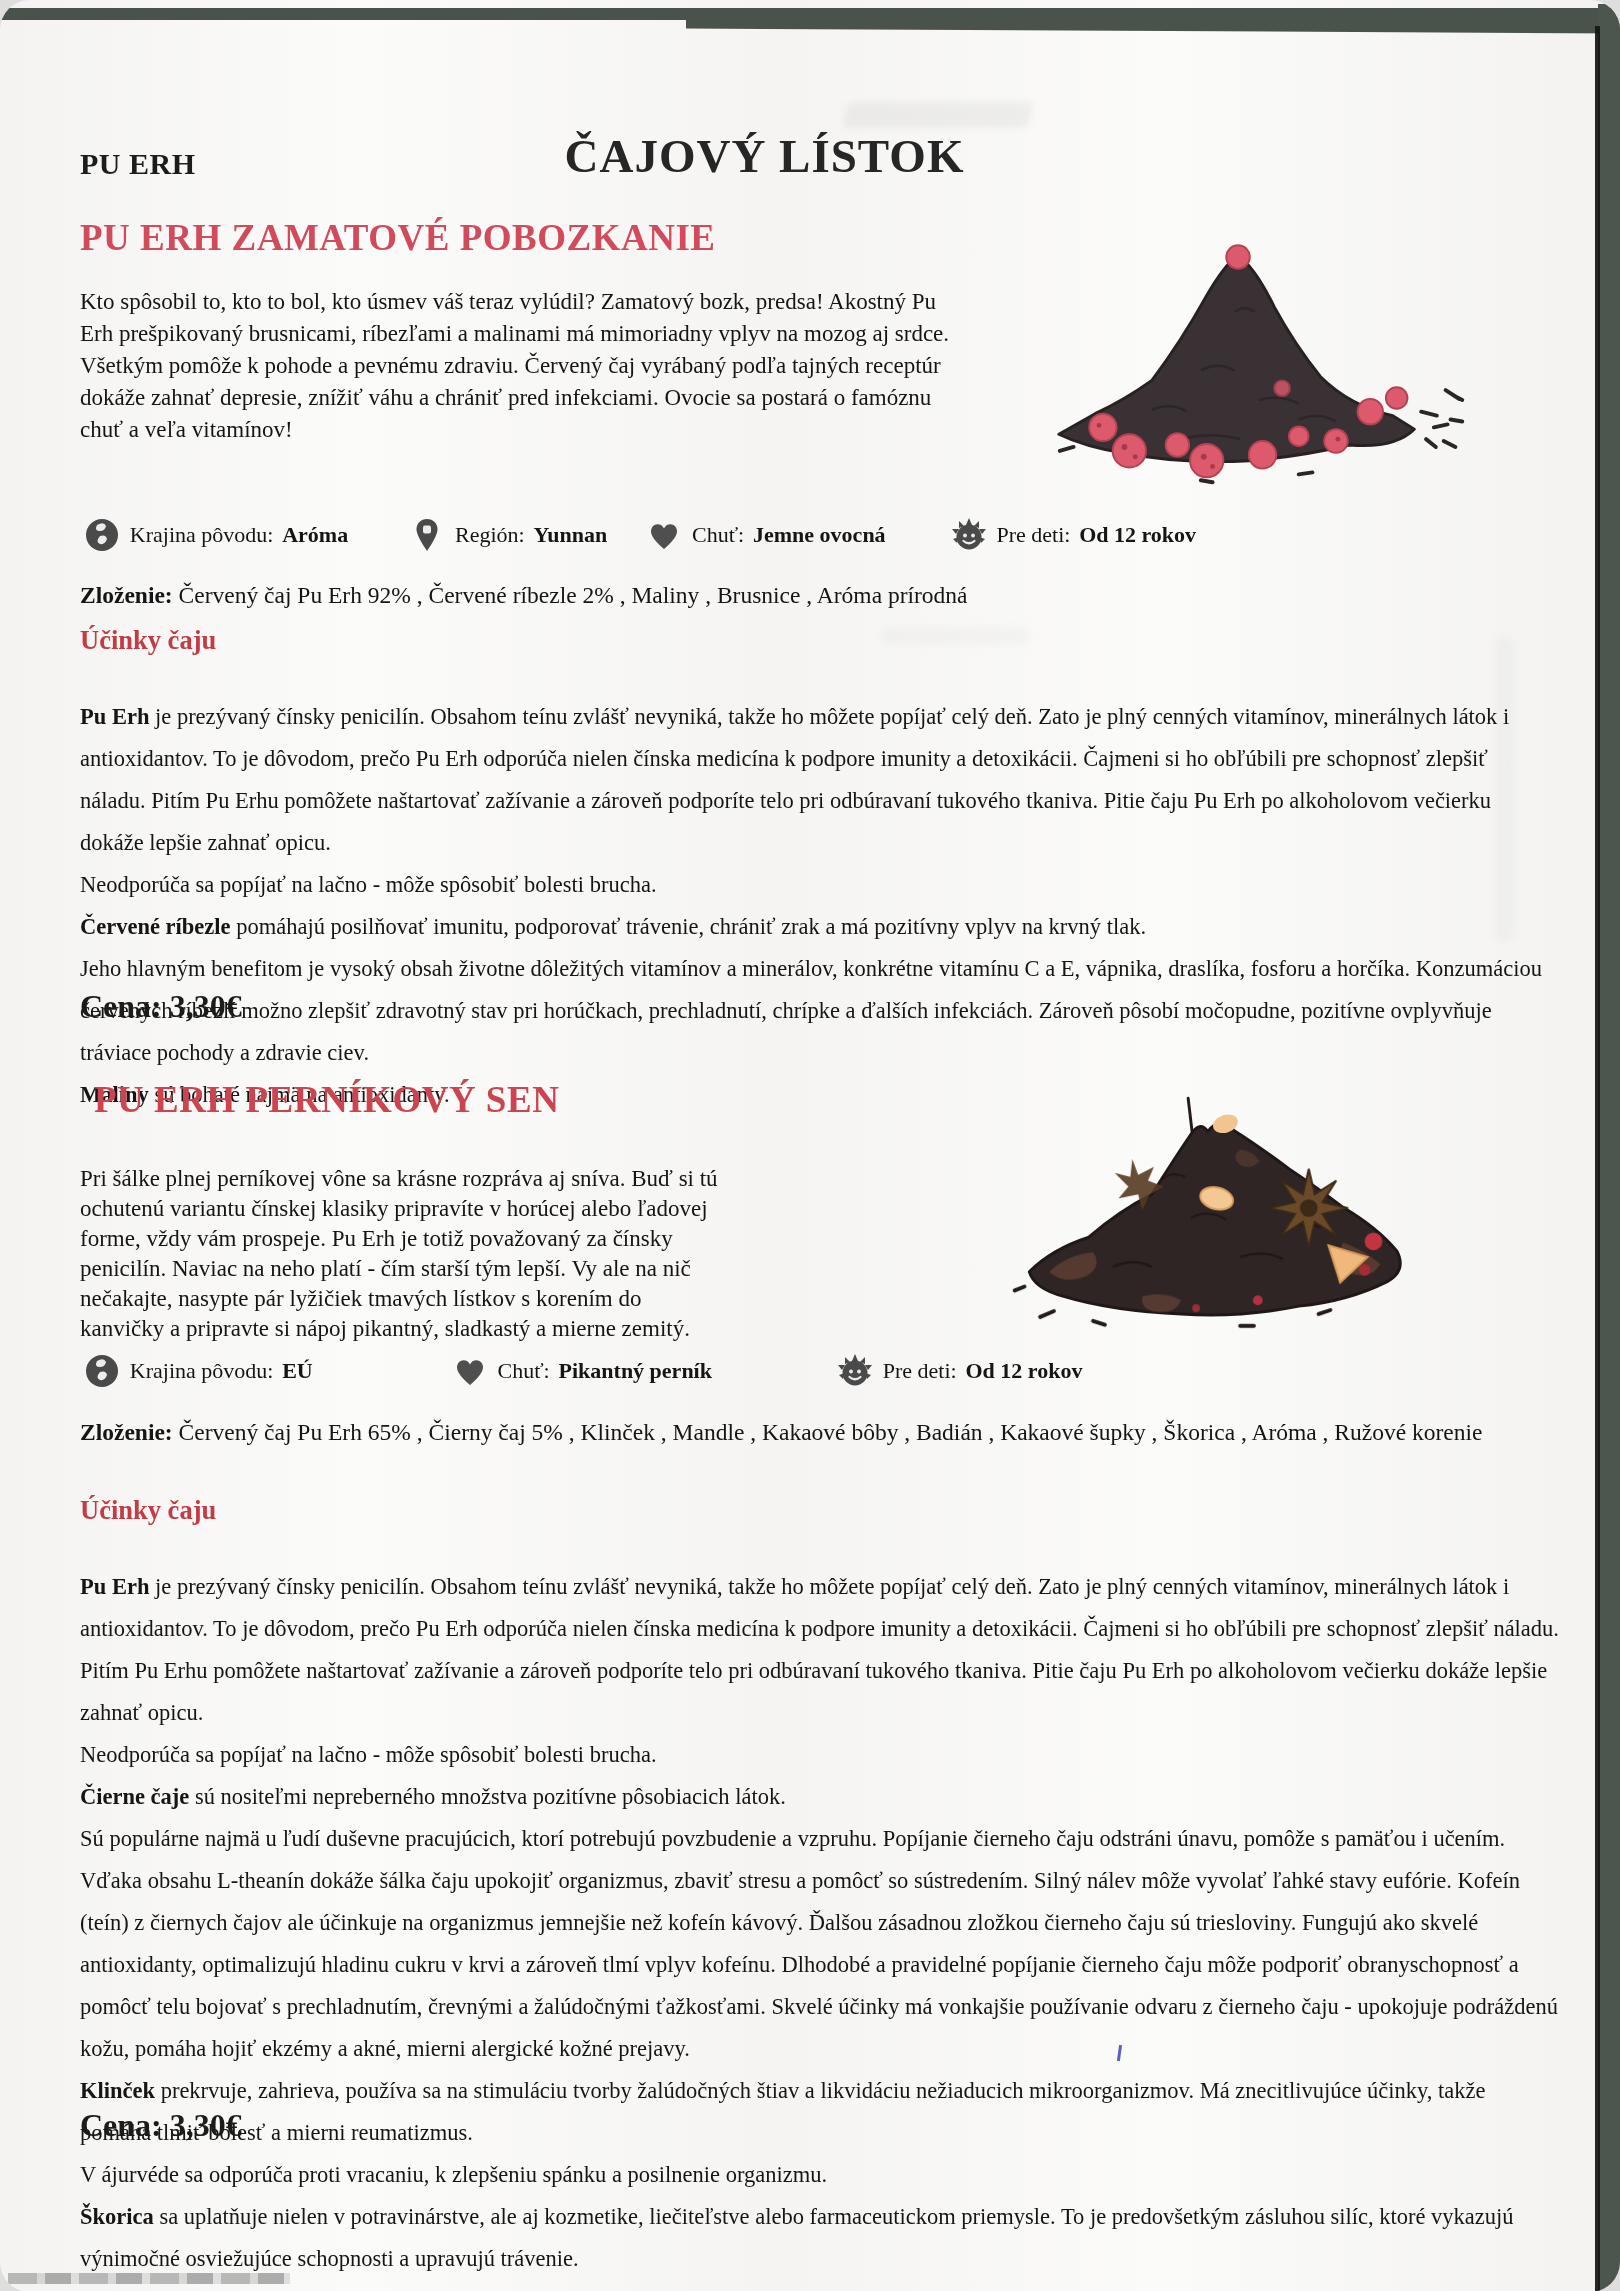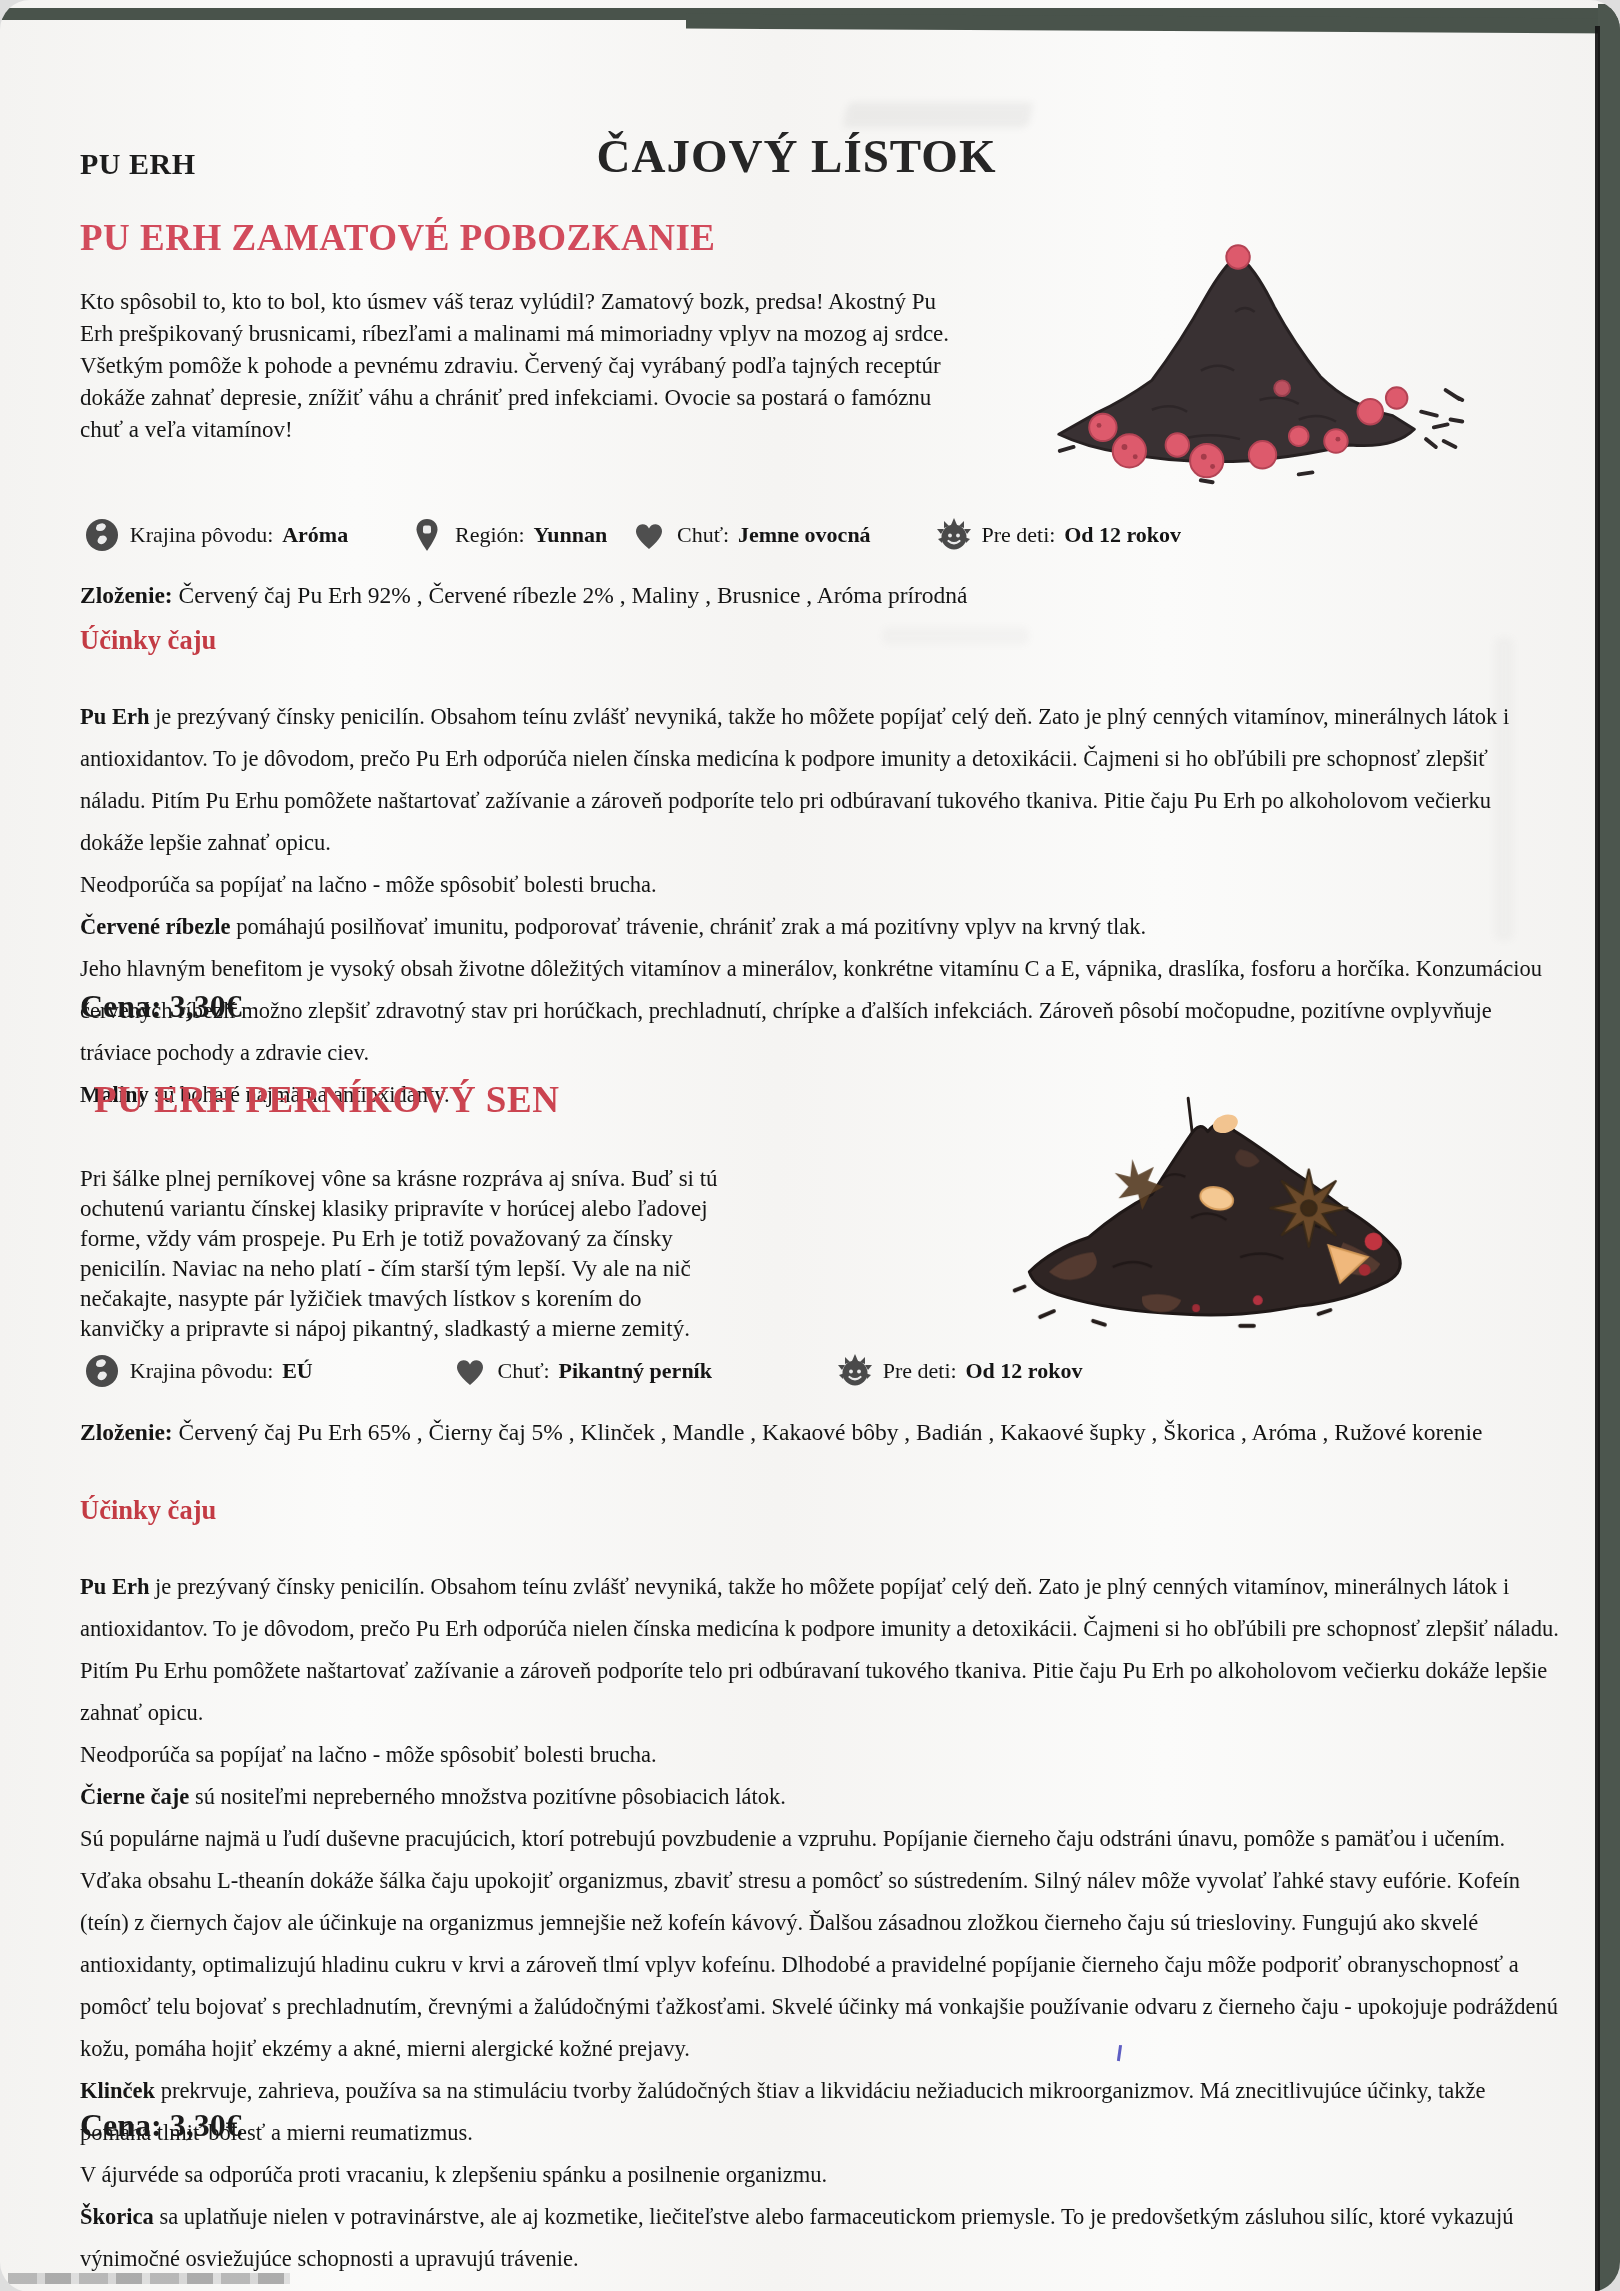--- a/index.html
+++ b/index.html
@@ -16,21 +16,21 @@
   .bottom-strip{position:absolute;left:7.8px;top:2273px;width:282px;height:10.8px;opacity:.8;
     background:repeating-linear-gradient(90deg,#a8a8a8 0 29px,#cfcfcf 29px 37px,#999 37px 63px,#d8d8d8 63px 71px);}
   .bleed{position:absolute;background:#8a8a8a;filter:blur(3.9px);border-radius:5.9px;}
   .b1{left:845px;top:102px;width:186px;height:25.5px;opacity:.10;transform:skewX(-12deg);}
   .b2{left:882px;top:627px;width:147px;height:17.6px;opacity:.05;}
   .b3{left:1494px;top:637px;width:19.6px;height:304px;opacity:.05;}
   .pen-mark{position:absolute;left:1118px;top:2045px;width:2.9px;height:15.7px;background:#2a2ab0;transform:rotate(8deg);opacity:.75;}
 
   .abs{position:absolute;}
   .brand{left:80px;top:147px;font-size:30px;font-weight:bold;letter-spacing:0.5px;color:#1c1c1c;}
-  .doc-title{left:0;top:129px;width:1529px;text-align:center;font-size:47px;font-weight:bold;letter-spacing:1px;color:#262626;margin:0;padding-left:32px;}
+  .doc-title{left:0;top:129px;width:1529px;text-align:center;font-size:47px;font-weight:bold;letter-spacing:1px;color:#262626;margin:0;}
   .product-heading{font-size:37px;font-weight:bold;letter-spacing:0.5px;margin:0;}
   .h2-1{left:80px;top:216px;color:#d24b5c;}
   .h2-2{left:94px;top:1078px;color:#cb4450;}
   .intro{font-size:23px;line-height:32px;margin:0;}
   .intro-1{left:80px;top:286px;width:887px;}
   .intro-2{left:80px;top:1164px;width:647px;line-height:30px;}
   .photo{pointer-events:none;}
   .photo-1{left:1005px;top:194px;}
   .photo-2{left:995px;top:1061px;}
   .attrs{display:flex;align-items:center;font-size:22px;left:84px;text-align:right;}
@@ -115,21 +115,21 @@
     <div class="attr" style="margin-right:61px">
       <span class="ic">
         <svg viewBox="0 0 36 36">
             <circle cx="18" cy="18" r="16" fill="#4a4a4a"></circle>
             <path d="M13,8 q7,-4 9,1 q-1,5 -6,5 q-6,0 -3,-6z M16,19 q6,-2 7,3 q-2,6 -7,5 q-5,-2 0,-8z" fill="#ececec"></path>
           </svg>
       </span>
       <span class="al">Krajina pôvodu:</span>
       <b class="av">Aróma</b>
     </div>
-    <div class="attr" style="margin-right:24px">
+    <div class="attr" style="margin-right:39px">
       <span class="ic">
         <svg viewBox="0 0 36 36">
             <path d="M18 2c-6.2 0-10.5 4.6-10.5 10.3C7.5 19.5 18 34 18 34s10.5-14.5 10.5-21.7C28.5 6.6 24.2 2 18 2z" fill="#4a4a4a"></path>
             <rect x="14" y="8.5" width="8" height="8" rx="2" fill="#ececec"></rect>
           </svg>
       </span>
       <span class="al">Región:</span>
       <b class="av">Yunnan</b>
     </div>
     <div class="attr" style="margin-right:65px">

